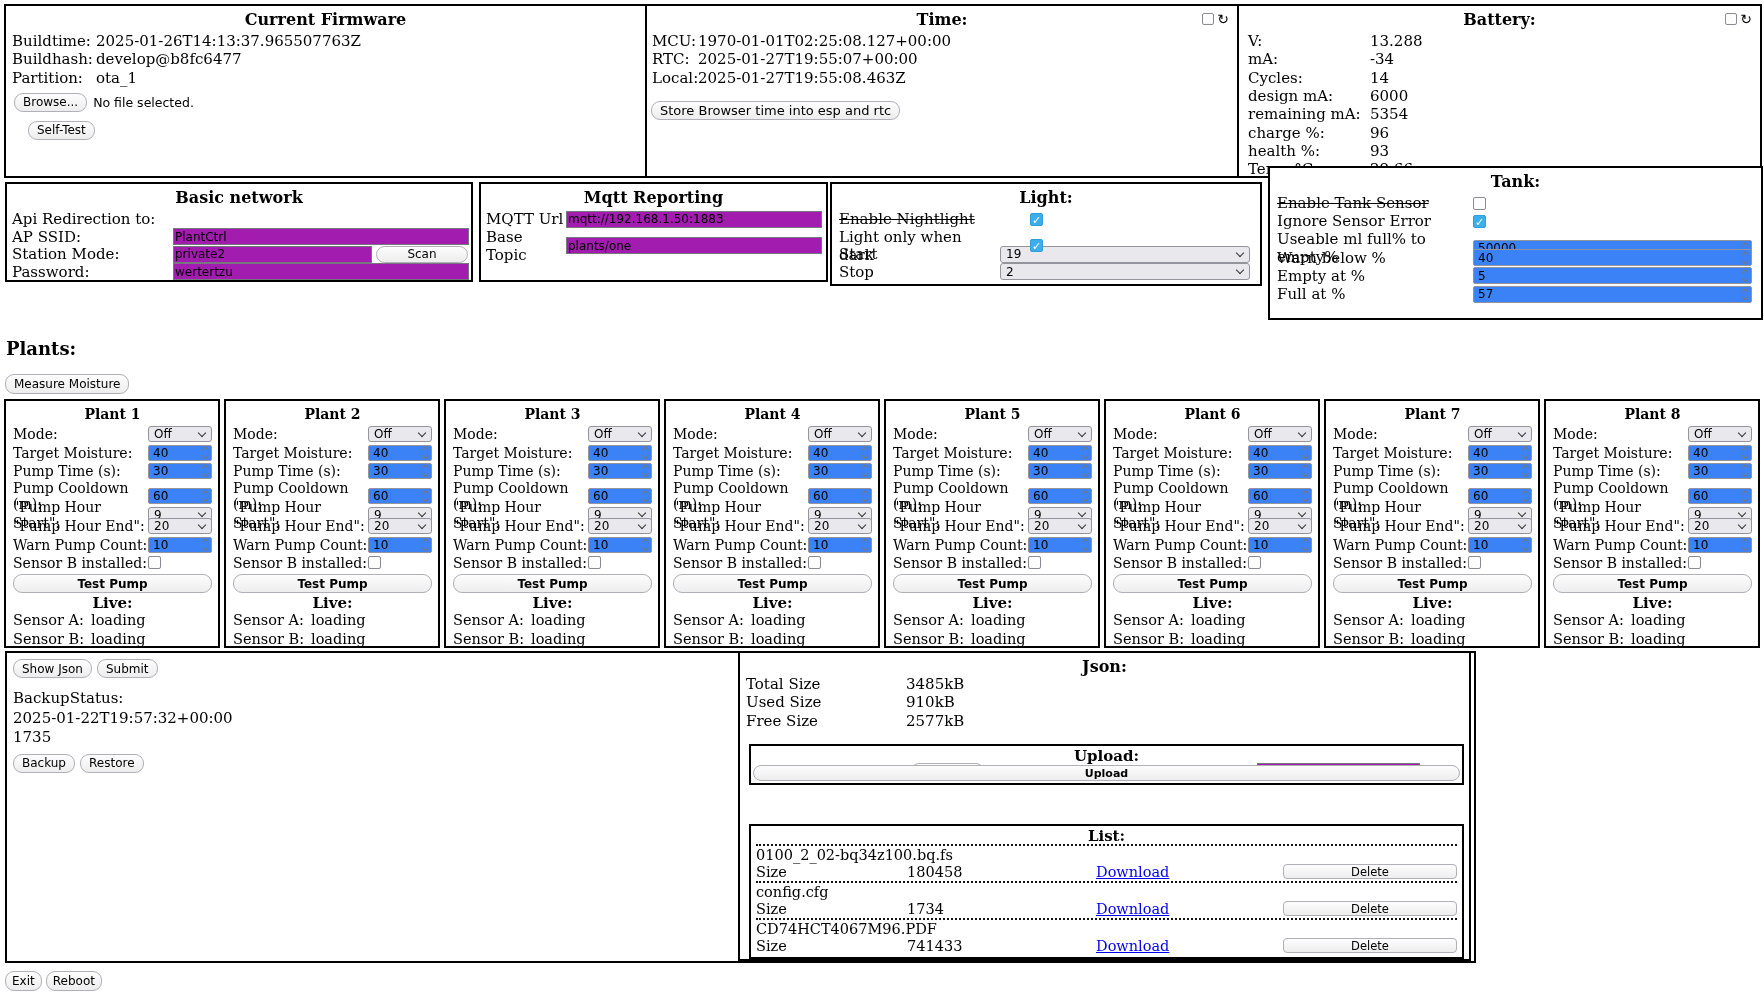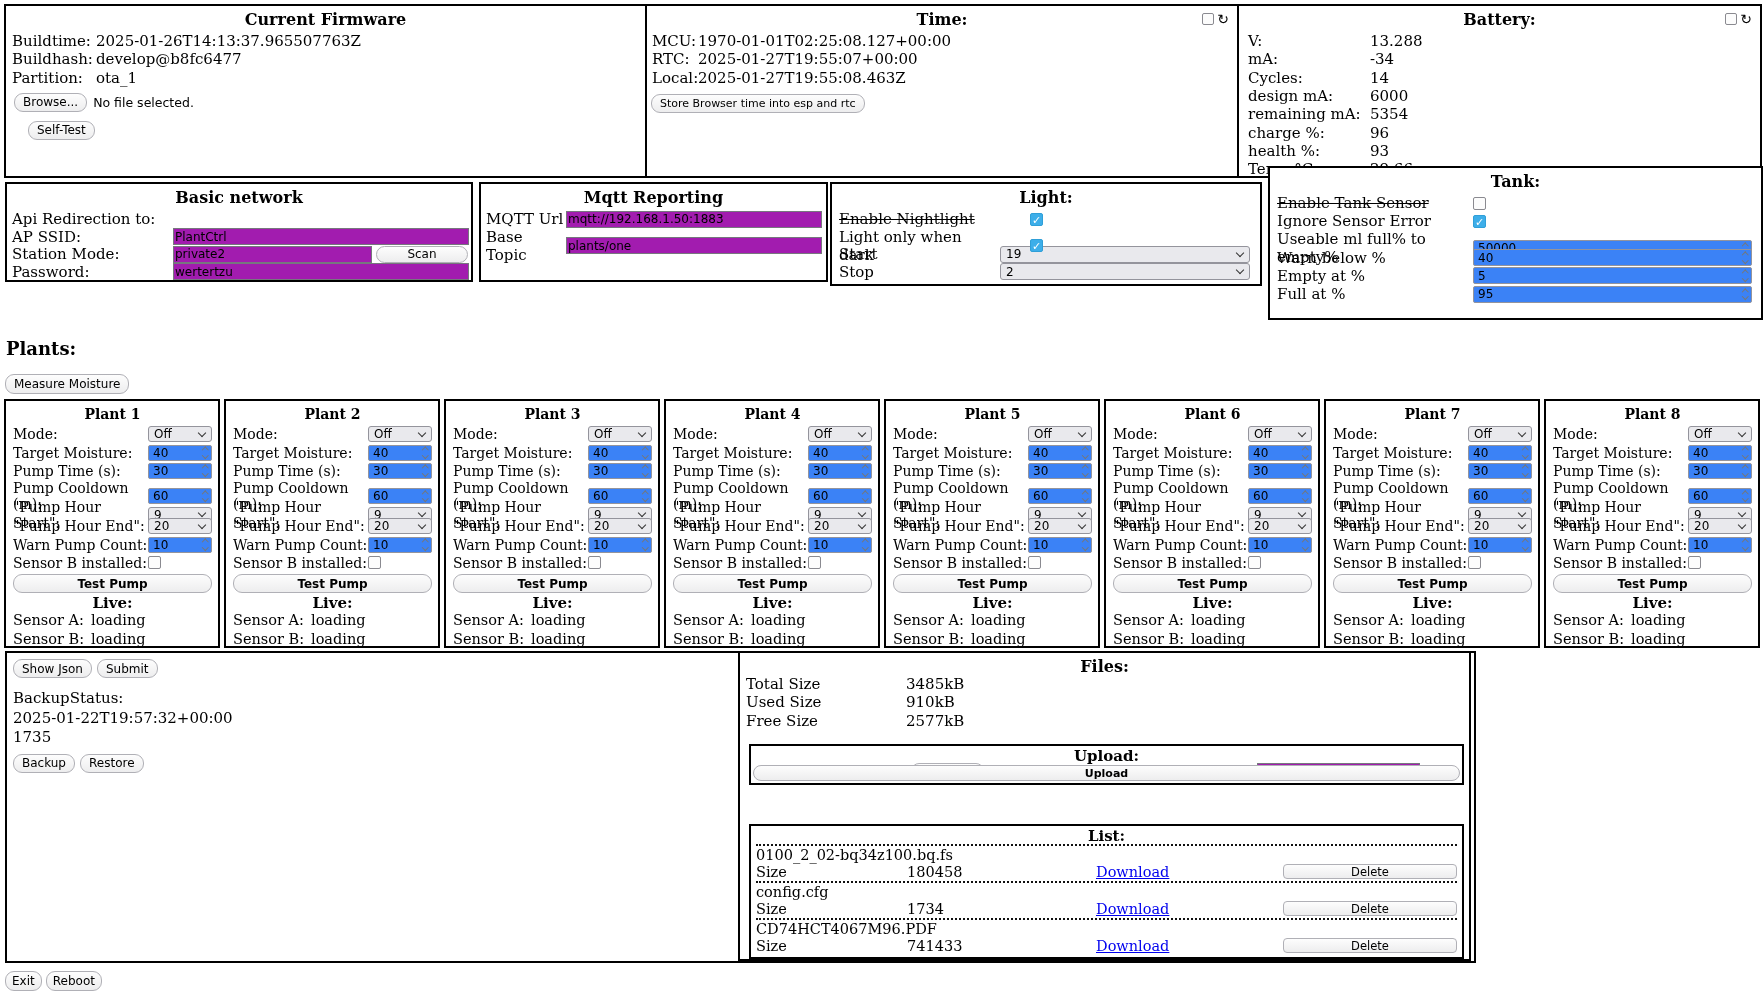--- a/index.html
+++ b/index.html
@@ -44,21 +44,21 @@
   .refresh{font-family:"DejaVu Sans",sans-serif;font-size:14px;line-height:12px;cursor:pointer}
   .strike{text-decoration:line-through}
 
   
   #box-firmware{left:4px;top:4px;width:643px;height:174px}
   #box-time{left:645px;top:4px;width:594px;height:174px}
   #box-battery{left:1237px;top:4px;width:525px;height:174px}
   .file-pick{display:flex;align-items:center;gap:6px;margin:6px 0 0 8px;font-size:15px}
   .file-pick .nofile{font-family:"DejaVu Sans",sans-serif;font-size:12.5px}
   #selftest-btn{margin:9px 0 0 22px}
-  #store-time-btn{margin:7px 0 0 4px;font-size:11px}
+  #store-time-btn{margin:14px 0 0 4px;font-size:13px}
 
   
   #box-network{left:5px;top:182px;width:468px;height:100px}
   #box-mqtt{left:479px;top:182px;width:349px;height:100px}
   #box-light{left:830px;top:182px;width:432px;height:104px}
   #box-tank{left:1268px;top:166px;width:495px;height:154px}
   .frow2{display:grid;align-items:center;height:17.6px;font-size:15px}
   #box-network .frow2{grid-template-columns:161px 1fr;padding-left:5px}
   #box-mqtt .frow2{grid-template-columns:80px 1fr;padding-left:5px}
   #box-light .frow2{grid-template-columns:161px 1fr;padding-left:7px}
@@ -300,21 +300,21 @@
         <span>5</span>
         <span class="spin">
             <i class="up"></i>
             <i class="dn"></i>
           </span>
       </span>
     </div>
     <div class="frow2">
       <span>Full at %</span>
       <span class="num w279">
-        <span>95</span>
+        <span>57</span>
         <span class="spin">
             <i class="up"></i>
             <i class="dn"></i>
           </span>
       </span>
     </div>
   </section>
 
   <div id="plants-heading">Plants:</div>
   <button id="measure-btn">Measure Moisture</button>
@@ -963,21 +963,21 @@
         <div>2025-01-22T19:57:32+00:00</div>
         <div>1735</div>
       </div>
       <div class="btn-row" id="backup-row">
         <button>Backup</button>
         <button>Restore</button>
       </div>
     </div>
 
     <div id="files-panel">
-      <div class="sub-title" style="font-size:16px;height:22px;padding-top:4px">Files:</div>
+      <div class="sub-title" style="font-size:16px;height:22px;padding-top:4px">Json:</div>
       <div class="kv kv-files">
           <div class="kvrow">
             <span>Total Size</span>
             <span>3485kB</span>
           </div>
           <div class="kvrow">
             <span>Used Size</span>
             <span>910kB</span>
           </div>
           <div class="kvrow">

